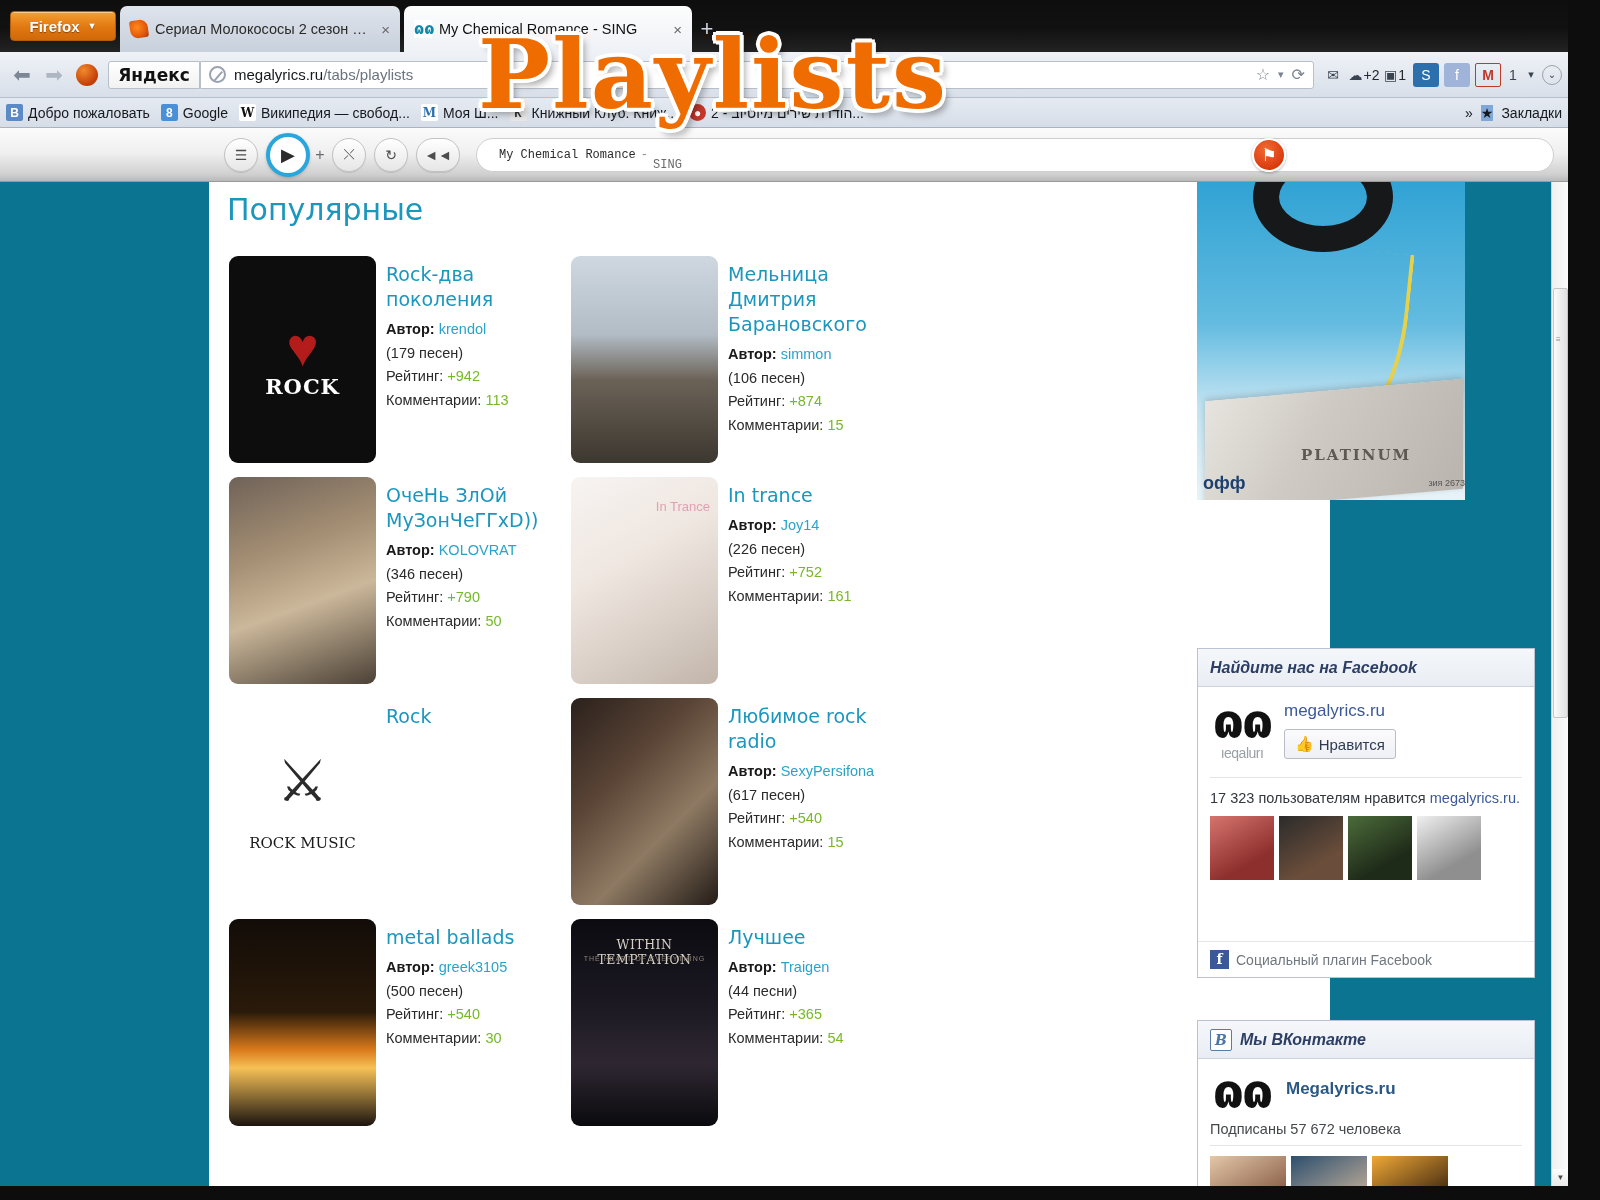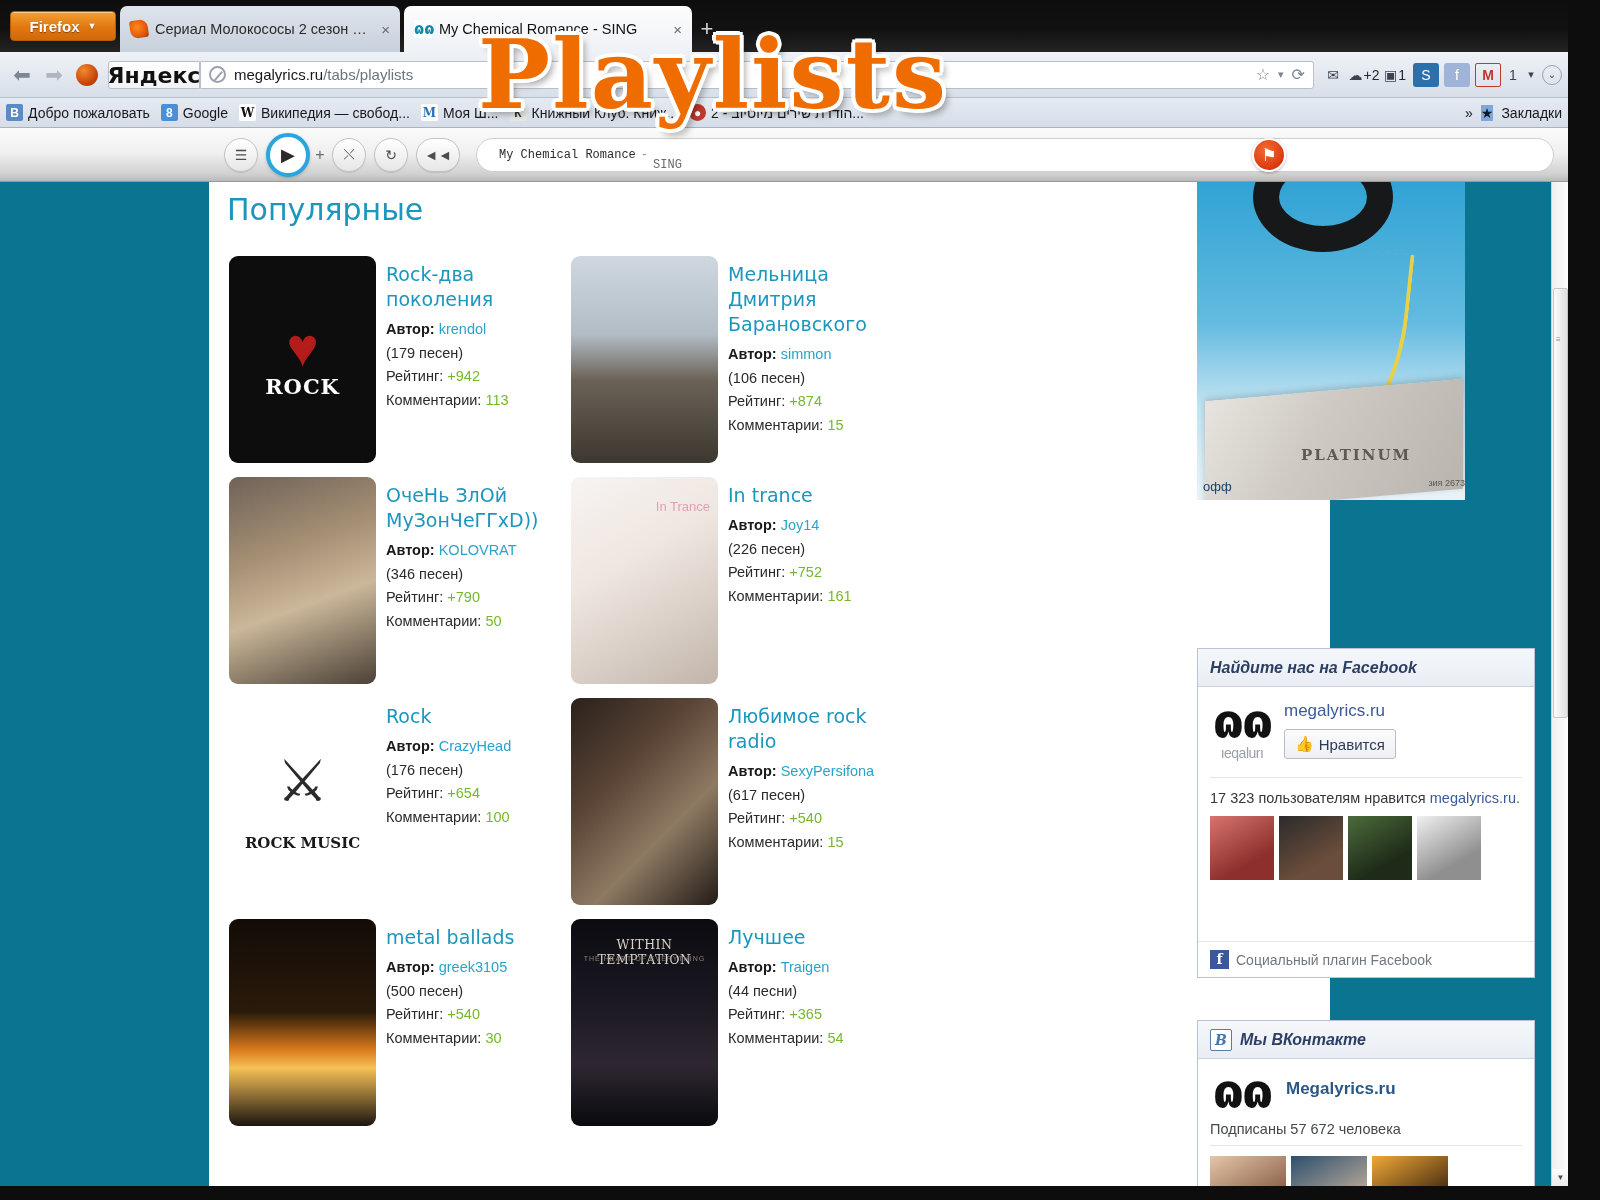--- a/index.html
+++ b/index.html
@@ -109,23 +109,23 @@
     width: 22px; height: 22px; margin-left: 12px; border-radius: 50%;
     background: radial-gradient(circle at 35% 30%, #f08a2b, #c33d08 70%);
     position: relative;
   }
   #yandex-box {
     margin-left: 10px;
     height: 28px; width: 92px;
     background: linear-gradient(#fff, #f2f2f2);
     border: 1px solid #b9bfc9;
     border-radius: 3px 0 0 3px;
-    display: flex; align-items: flex-end; justify-content: center;
+    display: flex; align-items: center; justify-content: center;
     font-family: "DejaVu Sans", sans-serif;
-    font-weight: bold; font-size: 22px; color: #111;
+    font-weight: bold; font-size: 17px; color: #111;
   }
   #urlbar {
     margin-left: 0px;
     height: 28px;
     flex: 1 1 auto;
     background: #fff;
     border: 1px solid #b9bfc9;
     border-radius: 0 3px 3px 0;
     display: flex; align-items: center;
     padding: 0 8px;
@@ -223,21 +223,21 @@
     flex-direction: column; color: #fff;
   }
   .art-rock .heart { color: #b41c1c; font-size: 54px; line-height: 1; }
   .art-rock .txt { font-size: 21px; font-weight: bold; letter-spacing: 1px; font-family: "DejaVu Serif", serif; }
   .art-mill { background: linear-gradient(#cfd8e0 0%, #b2bcc5 38%, #6b6257 60%, #3c372f 100%); }
   .art-cat { background: linear-gradient(160deg,#6f6258 0%, #a58f74 35%, #cbb79a 60%, #4b4136 100%); }
   .art-trance { background: linear-gradient(150deg,#f7f4f2 0%, #efe6e0 40%, #d9cfc7 70%, #c2b5aa 100%); }
   .art-trance .tt { position:absolute; right: 8px; top: 22px; color:#e2a0b4; font-size: 13px; }
   .art-guitars { background: #ffffff; display:flex; align-items:center; justify-content:center; flex-direction: column;}
   .art-guitars .gx { color:#2b2b2b; font-size: 58px; line-height: 1; }
-  .art-guitars .gt { color:#1a1a1a; font-size: 15px; font-weight: bold; margin-top: 24px; font-family:"DejaVu Serif", serif;}
+  .art-guitars .gt { color:#1a1a1a; font-size: 15px; font-weight: normal; margin-top: 24px; font-family:"DejaVu Serif", serif;}
   .art-skull { background: linear-gradient(135deg,#2a211c 0%, #5a4436 35%, #8e7a63 65%, #241c17 100%); }
   .art-flame { background: linear-gradient(#120c08 0%, #2a1a0a 45%, #d9791b 63%, #f6c156 72%, #1b1410 100%); }
   .art-wt {
     background: linear-gradient(#0b0b10 0%, #1b1822 40%, #2e2732 70%, #0a0a0d 100%);
     color: #d8d2c7;
   }
   .art-wt .wt1 { position:absolute; left:0; right:0; top: 18px; text-align:center; font-size: 12.5px; letter-spacing: .5px; font-family:"DejaVu Serif", serif; }
   .art-wt .wt2 { position:absolute; left:0; right:0; top: 36px; text-align:center; font-size: 7px; color:#8d8276; letter-spacing:1px;}
 
   
@@ -265,21 +265,21 @@
     width: 258px; height: 110px;
     background: linear-gradient(120deg,#e7e4df 0%, #cfcbc4 40%, #b9b4ad 100%);
     transform: skewY(-5deg);
     box-shadow: 0 -2px 6px rgba(0,0,0,.18);
   }
   #banner .cardtxt {
     position: absolute; left: 104px; bottom: 36px;
     font-size: 15px; color: #5e5a53; font-weight: bold; letter-spacing: 2px;
     font-family: "DejaVu Serif", serif;
   }
-  #banner .corner1 { position:absolute; left: 6px; bottom: 6px; font-size: 13px; font-weight: normal; color:#1c3f6e; }
+  #banner .corner1 { position:absolute; left: 6px; bottom: 6px; font-size: 18px; font-weight: bold; color:#1c3f6e; }
   #banner .corner2 { position:absolute; right: 0; bottom: 12px; font-size: 9px; color:#555; }
 
   .widget {
     position: absolute;
     width: 338px;
     background: #fff;
     border: 1px solid #b9c3d4;
   }
   .widget-head {
     height: 38px;
@@ -623,26 +623,20 @@
         </div>
 
         <div class="plrow">
           <div class="plcell">
             <div class="plthumb art-guitars">
               <span class="gx">⚔</span>
               <span class="gt">ROCK MUSIC</span>
             </div>
             <div class="plinfo">
               <div class="pltitle">Rock</div>
-              <div class="plmeta">
-                <div><span class="lbl">Автор:</span> <span class="author">CrazyHead</span></div>
-                <div><span>(176 песен)</span></div>
-                <div><span>Рейтинг:</span> <span class="green">+654</span></div>
-                <div><span>Комментарии:</span> <span class="green">100</span></div>
-              </div>
             </div>
           </div>
           <div class="plcell">
             <div class="plthumb art-skull"></div>
             <div class="plinfo">
               <div class="pltitle">Любимое rock radio</div>
               <div class="plmeta">
                 <div><span class="lbl">Автор:</span> <span class="author">SexyPersifona</span></div>
                 <div><span>(617 песен)</span></div>
                 <div><span>Рейтинг:</span> <span class="green">+540</span></div>

